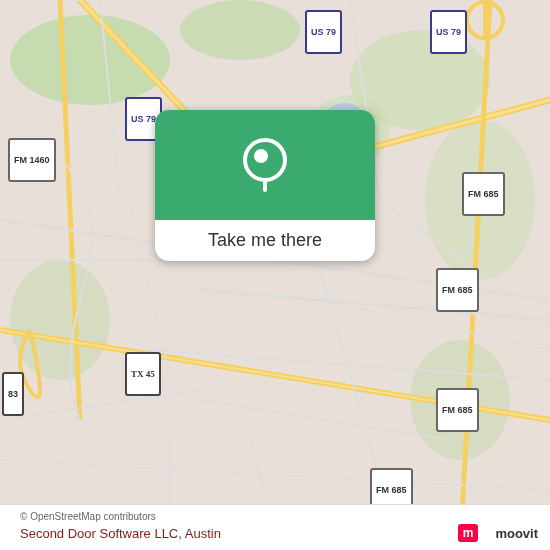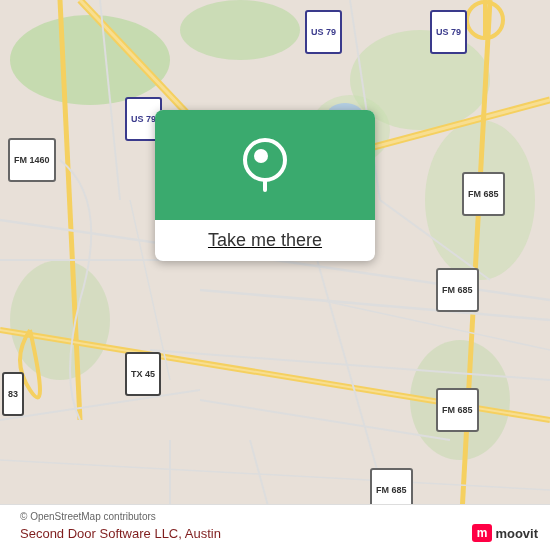--- a/index.html
+++ b/index.html
@@ -27,25 +27,24 @@
       width: 100%; height: 100%;
     }
 
     
     #card {
       position: absolute;
       top: 110px;
       left: 155px;
       width: 220px;
       background: white;
-      border-radius: 8px;
+      border-radius: 14px;
       box-shadow: 0 2px 10px rgba(0,0,0,0.3);
       overflow: hidden;
       z-index: 10;
-      text-decoration: underline;
     }
 
     #card-green {
       background: #3aaa6e;
       width: 100%;
       height: 110px;
       display: flex;
       align-items: center;
       justify-content: center;
     }
@@ -132,21 +131,21 @@
       font-weight: bold;
       font-size: 12px;
       padding: 2px 5px;
       border-radius: 3px;
     }
 
     .moovit-text {
       font-size: 13px;
       font-weight: bold;
       color: #333;
-      margin-left: 3px;
+      margin-left: 17px;
     }
 
     #place-name {
       font-size: 13px;
       color: #7f1d1d;
       font-weight: 500;
     }
 
     
     .road-shield {
@@ -240,21 +239,21 @@
   </svg>
 
   <div class="road-shield shield-us" style="top:10px;left:305px;">US 79</div>
   <div class="road-shield shield-us" style="top:10px;left:430px;">US 79</div>
   <div class="road-shield shield-us" style="top:97px;left:125px;">US 79</div>
   <div class="road-shield shield-fm" style="top:138px;left:8px;">FM 1460</div>
   <div class="road-shield shield-fm" style="top:172px;left:462px;">FM 685</div>
   <div class="road-shield shield-fm" style="top:268px;left:436px;">FM 685</div>
   <div class="road-shield shield-fm" style="top:388px;left:436px;">FM 685</div>
   <div class="road-shield shield-fm" style="top:468px;left:370px;">FM 685</div>
-  <div class="road-shield shield-tx" style="top:352px;left:125px;">TX 45</div>
+  <div class="road-shield shield-tx" style="top:352px;left:125px;font-family:Liberation Serif, serif;">TX 45</div>
   <div class="road-shield shield-tx" style="top:372px;left:2px;">83</div>
 
   <div id="card">
     <div id="card-green">
       <div class="pin-icon">
         <div class="pin-circle"></div>
         <div class="pin-inner"></div>
         <div class="pin-tail"></div>
       </div>
     </div>

